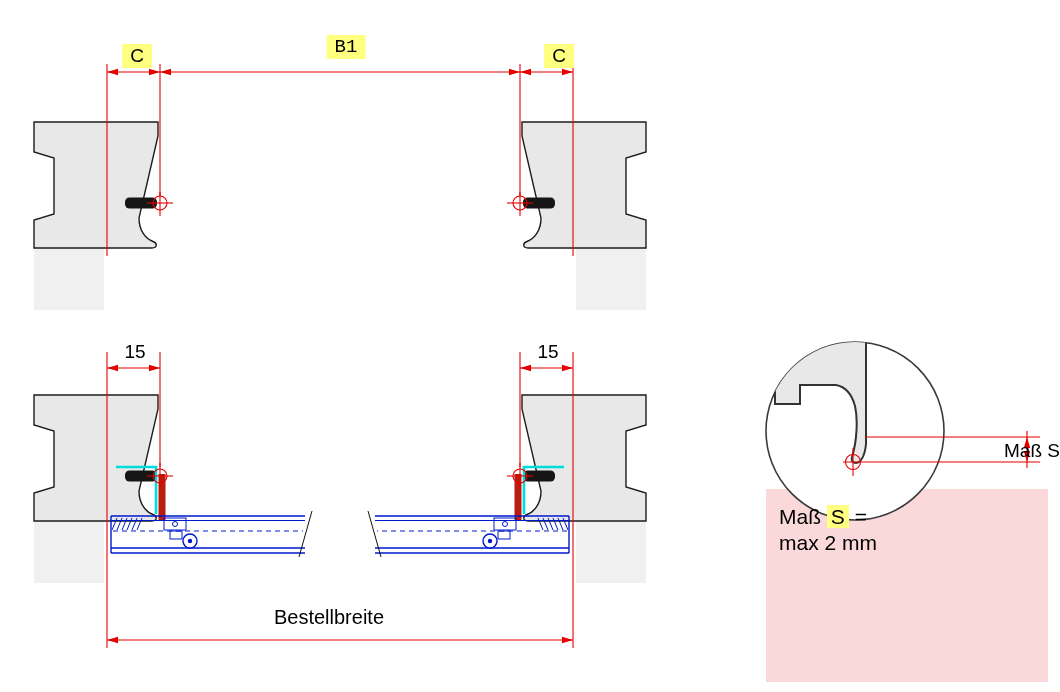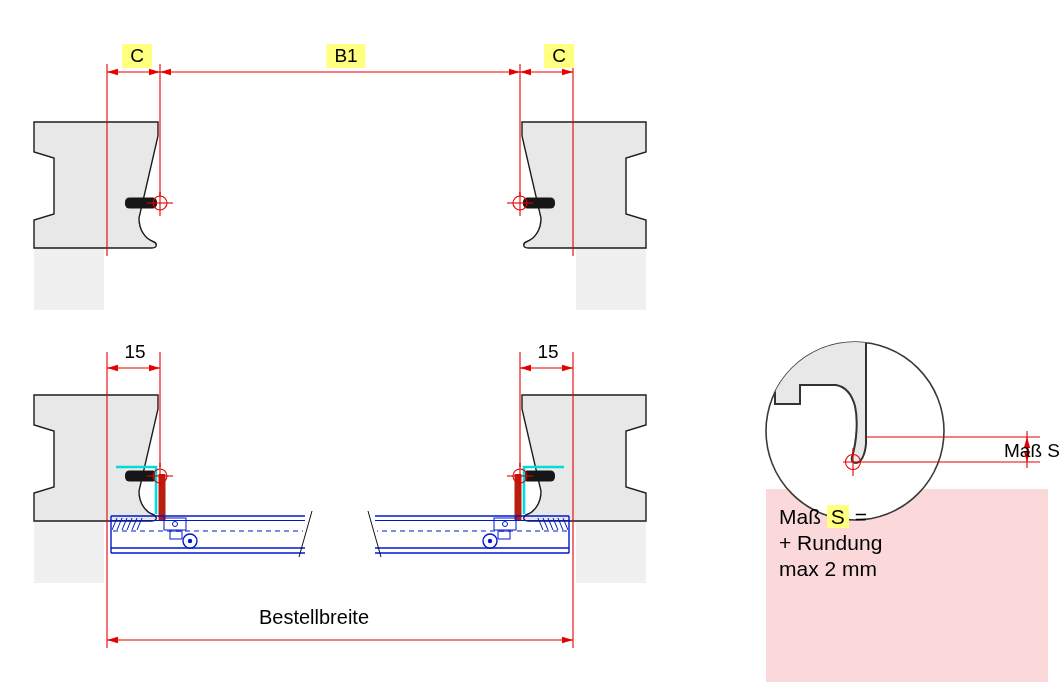--- a/index.html
+++ b/index.html
@@ -171,31 +171,30 @@
       <polygon class="dim-fill" points="1027,437 1023.8,448 1030.2,448"></polygon>
       <polygon class="dim-fill" points="1027,462 1023.8,451 1030.2,451"></polygon>
       <circle class="dim" cx="853" cy="462" r="7.5"></circle>
       <line class="dim" x1="853" y1="448" x2="853" y2="476"></line>
     </g>
   </g>
 </svg>
 
 <div class="lbl ylabel" style="left:137px;top:44px;">C</div>
 
-<div class="lbl ylabel" style="left:346px;top:44px;">B1</div>
+<div class="lbl ylabel" style="left:346px;top:35px;font-family:Liberation Mono, monospace;">B1</div>
 
 <div class="lbl ylabel" style="left:559px;top:44px;">C</div>
 
 <div class="lbl" style="left:135px;top:341px;">15</div>
 
 <div class="lbl" style="left:548px;top:341px;">15</div>
 
-<div class="lbl lbl-big" style="left:314px;top:606px;text-align:center;">Bestellbreite</div>
+<div class="lbl lbl-big" style="left:329px;top:606px;text-align:center;">Bestellbreite</div>
 
 <div class="lbl" style="left:1032px;top:440px;">Maß S</div>
 
 <div class="note">
   <div><span>Maß </span><span class="hl">S</span><span> =</span></div>
-  <div>+ Rundung</div>
   <div>max 2 mm</div>
 </div>
 
 </div>
 
 </body></html>

